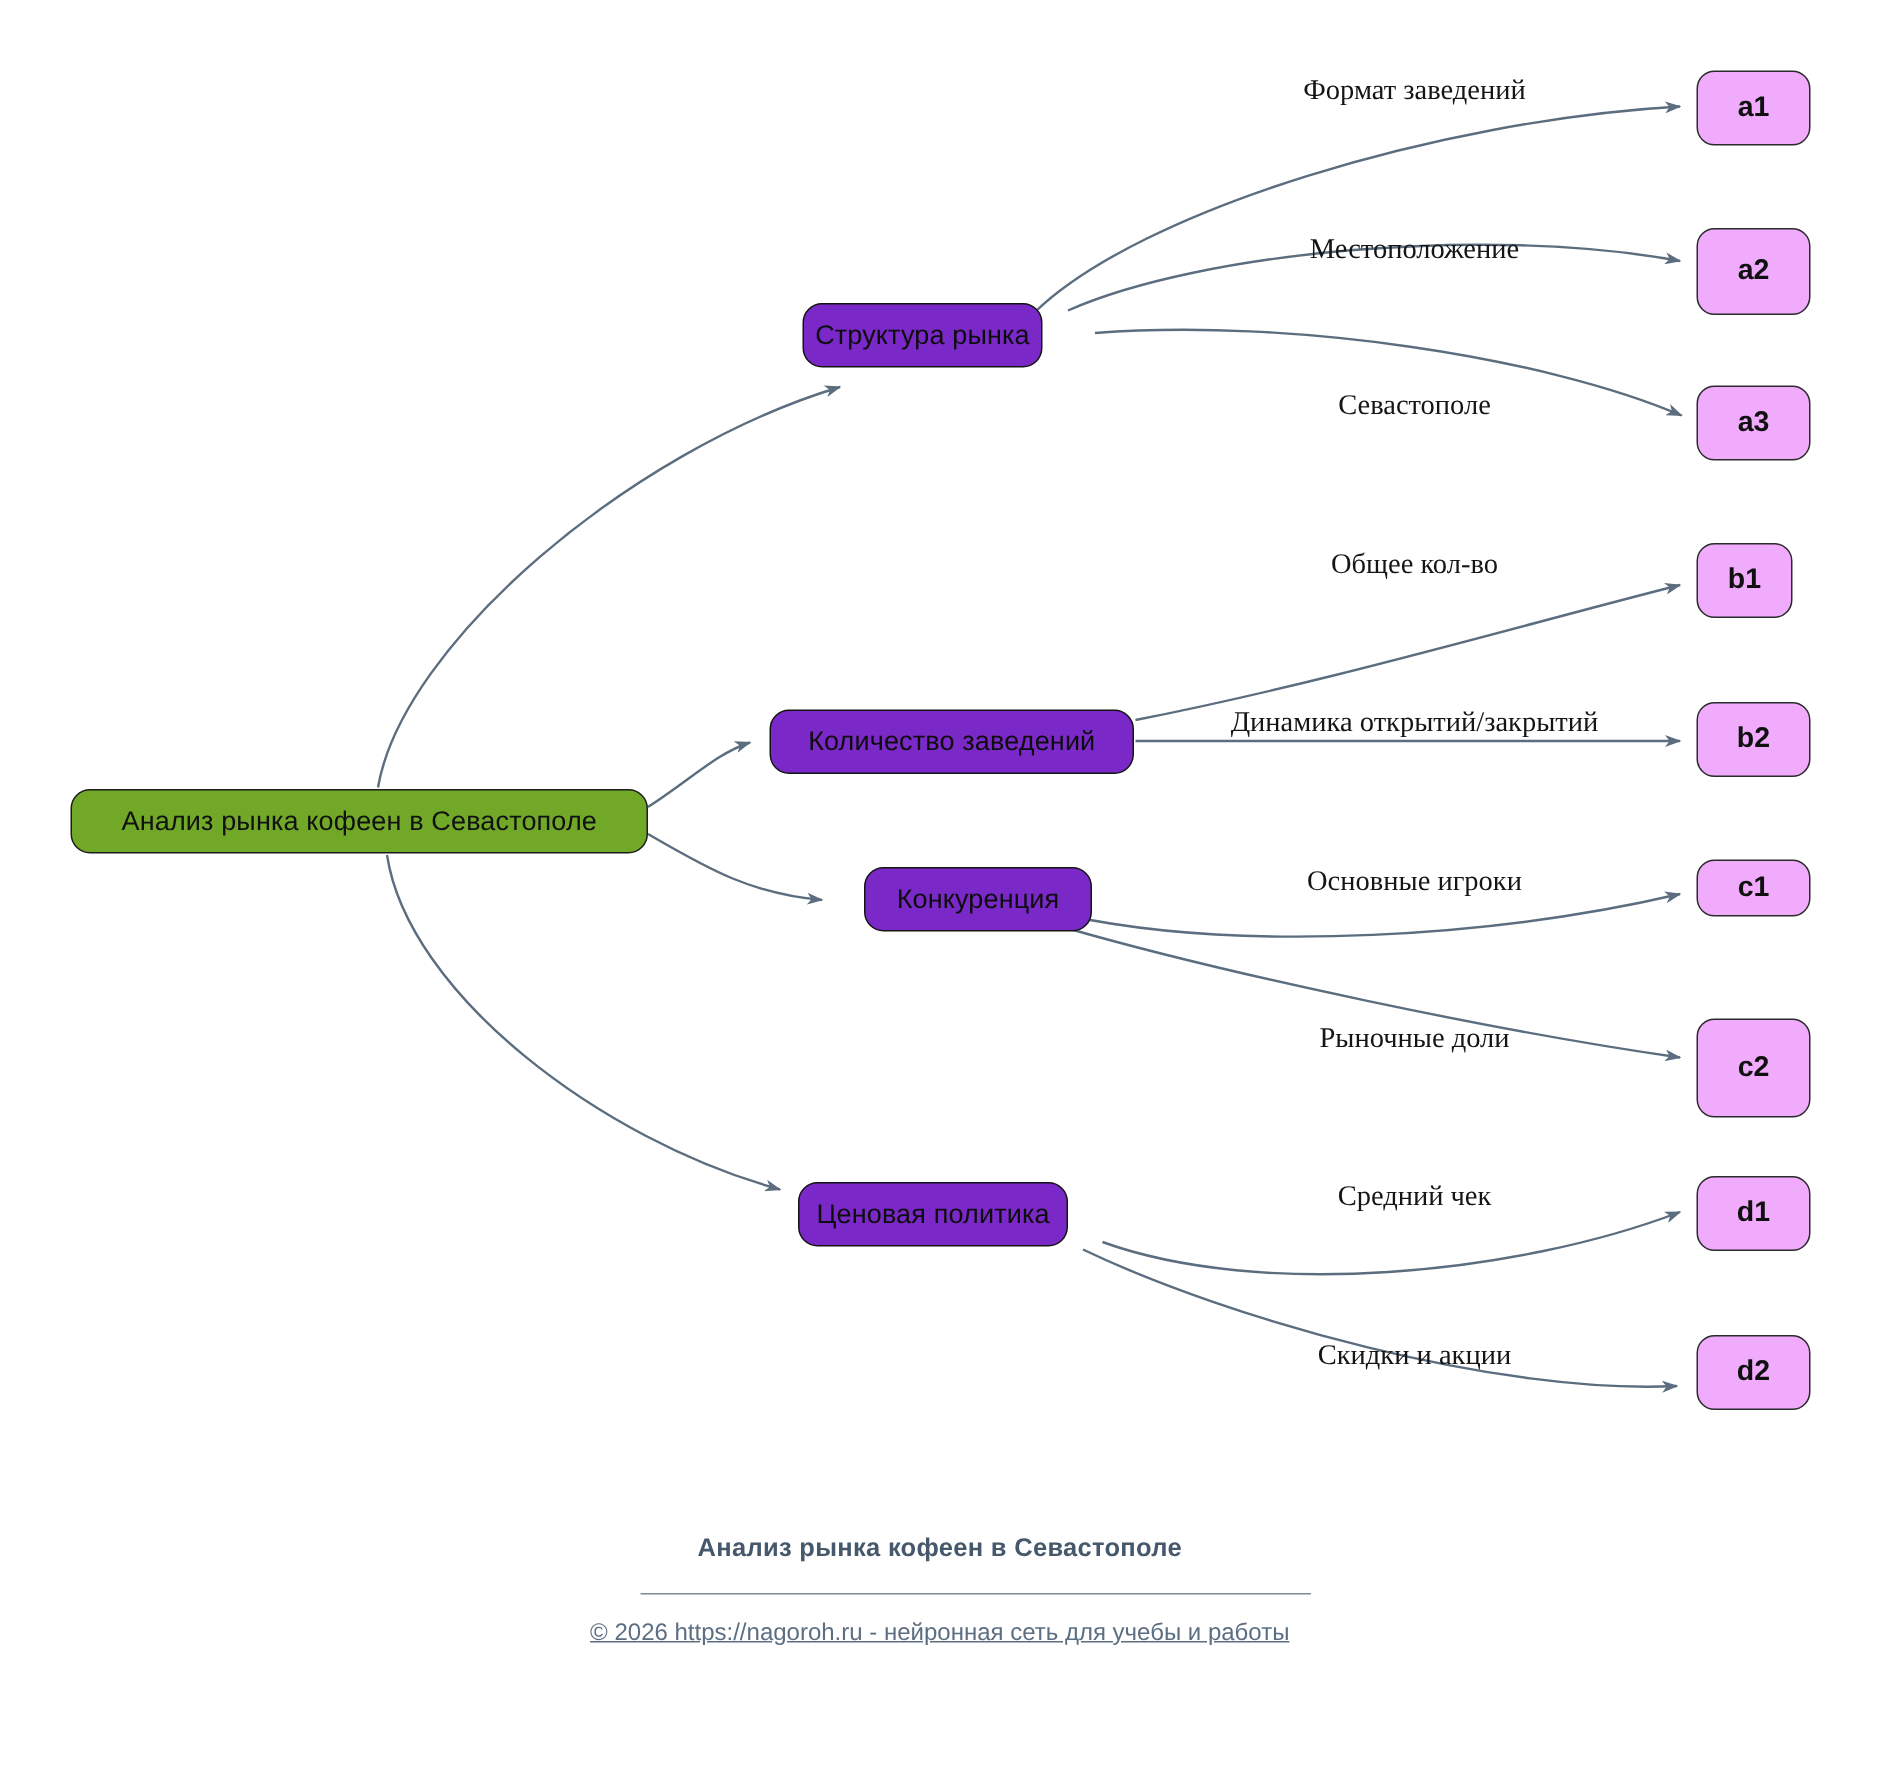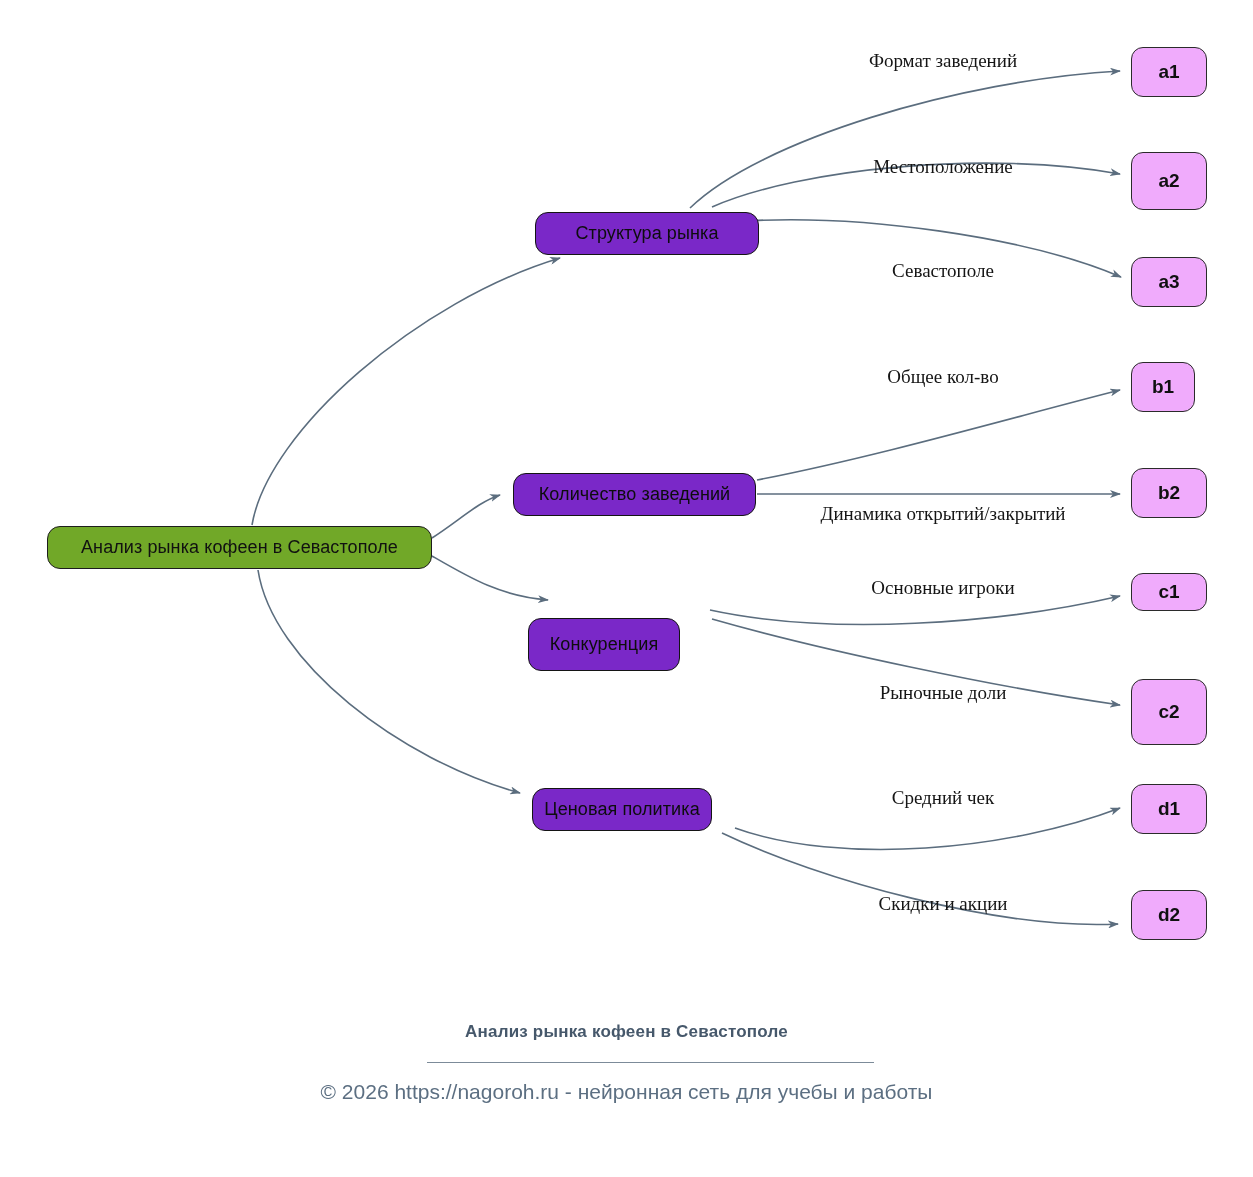--- a/index.html
+++ b/index.html
@@ -85,22 +85,23 @@
     width: 447px;
     height: 1px;
     background: #7c8b99;
   }
   .footer-copy {
     position: absolute;
     left: 0;
     width: 1253px;
     top: 1080px;
     text-align: center;
-    font-size: 21px;
+    font-size: 16px;
     color: #5c6f82;
+    text-decoration: underline;
   }
 </style>
 </head>
 <body>
 
 <div id="canvas">
 
   <svg class="edges" viewBox="0 0 1253 1177" xmlns="http://www.w3.org/2000/svg">
     <defs>
       <marker id="arrow" markerWidth="11" markerHeight="8" refX="10" refY="4" orient="auto" markerUnits="userSpaceOnUse">
@@ -126,29 +127,29 @@
 
       <path d="M735,828 C840,866 1010,850 1120,808"></path>
       <path d="M722,833 C820,880 1000,930 1118,924"></path>
     </g>
   </svg>
 
   <div class="node node-root" style="left:47px; top:526px; width:385px; height:43px;">
     <span>Анализ рынка кофеен в Севастополе</span>
   </div>
 
-  <div class="node node-branch" style="left:535px; top:212px; width:224px; height:43px;">
+  <div class="node node-branch" style="left:535px; top:202px; width:160px; height:43px;">
     <span>Структура рынка</span>
   </div>
 
   <div class="node node-branch" style="left:513px; top:473px; width:243px; height:43px;">
     <span>Количество заведений</span>
   </div>
 
-  <div class="node node-branch" style="left:528px; top:578px; width:152px; height:53px;margin-top:40px;">
+  <div class="node node-branch" style="left:576px; top:578px; width:152px; height:43px;">
     <span>Конкуренция</span>
   </div>
 
   <div class="node node-branch" style="left:532px; top:788px; width:180px; height:43px;">
     <span>Ценовая политика</span>
   </div>
 
   <div class="node node-leaf" style="left:1131px; top:47px; width:76px; height:50px;">
     <span>a1</span>
   </div>
@@ -178,21 +179,21 @@
   </div>
   <div class="node node-leaf" style="left:1131px; top:890px; width:76px; height:50px;">
     <span>d2</span>
   </div>
 
   <div class="edge-label" style="left:943px; top:61px;">Формат заведений</div>
   <div class="edge-label" style="left:943px; top:167px;">Местоположение</div>
   <div class="edge-label" style="left:943px; top:271px;">Севастополе</div>
 
   <div class="edge-label" style="left:943px; top:377px;">Общее кол-во</div>
-  <div class="edge-label" style="left:943px; top:482px;margin-top:32px;">Динамика открытий/закрытий</div>
+  <div class="edge-label" style="left:943px; top:482px;">Динамика открытий/закрытий</div>
 
   <div class="edge-label" style="left:943px; top:588px;">Основные игроки</div>
   <div class="edge-label" style="left:943px; top:693px;">Рыночные доли</div>
 
   <div class="edge-label" style="left:943px; top:798px;">Средний чек</div>
   <div class="edge-label" style="left:943px; top:904px;">Скидки и акции</div>
 
   <div class="footer-title">Анализ рынка кофеен в Севастополе</div>
   <div class="footer-rule"></div>
   <div class="footer-copy">© 2026 https://nagoroh.ru - нейронная сеть для учебы и работы</div>

